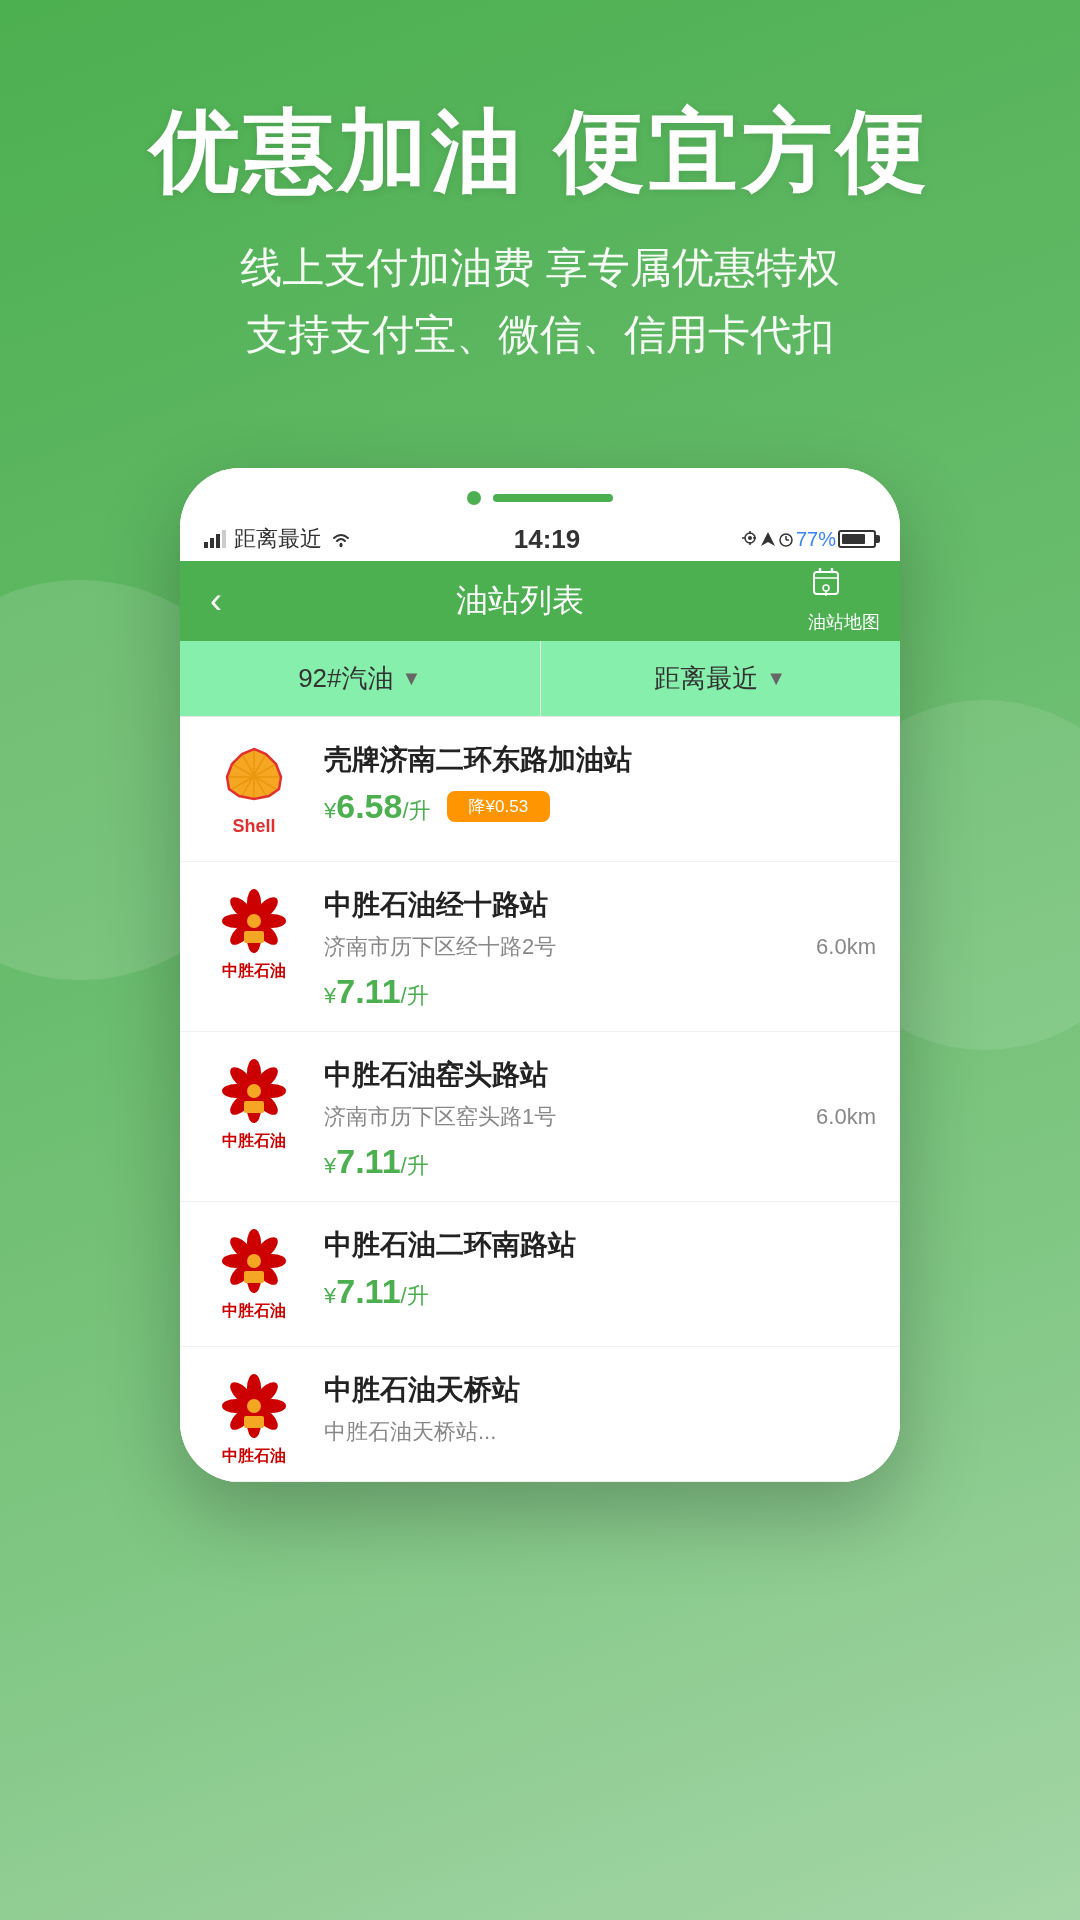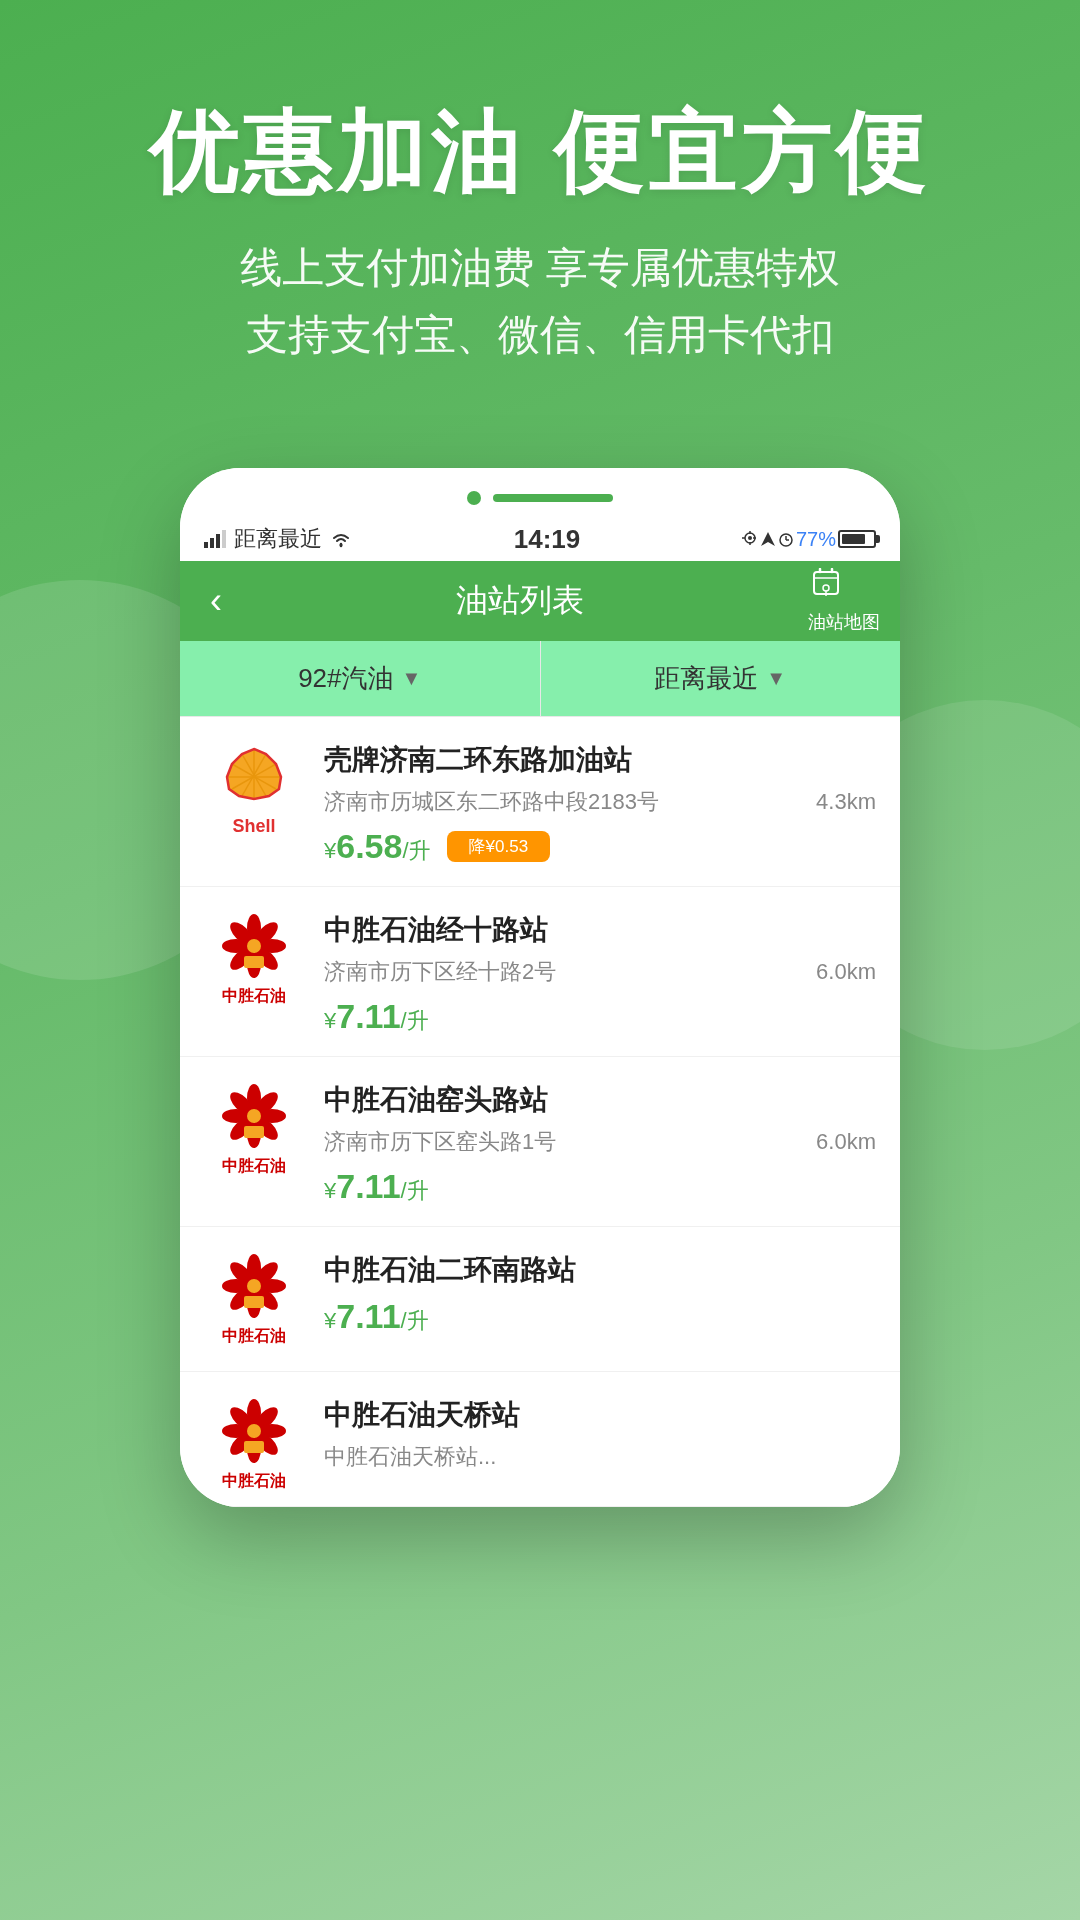--- a/index.html
+++ b/index.html
@@ -379,24 +379,20 @@
             <path d="M62 20 L18 45" stroke="#e8960d" stroke-width="1.5" fill="none"></path>
             <path d="M18 20 L62 45" stroke="#e8960d" stroke-width="1.5" fill="none"></path>
             <path d="M67 33 L13 33" stroke="#e8960d" stroke-width="1.5" fill="none"></path>
 
             <path d="M40 5 L52 10 L62 20 L67 33 L65 45 L55 52 L40 55 L25 52 L15 45 L13 33 L18 20 L28 10 Z" fill="none" stroke="#e03030" stroke-width="2.5"></path>
           </svg>
           <div style="color:#e03030;font-size:18px;font-weight:700;margin-top:2px;">Shell</div>
         </div>
         <div class="station-info">
           <div class="station-name">壳牌济南二环东路加油站</div>
-          <div class="station-address-row">
-            <div class="station-address">济南市历城区东二环路中段2183号</div>
-            <div class="station-distance">4.3km</div>
-          </div>
           <div class="station-price-row">
             <div class="station-price">
               <span style="font-size:22px;">¥</span><span class="station-price-num">6.58</span><span style="font-size:22px;">/升</span>
             </div>
             <div class="discount-badge">降¥0.53</div>
           </div>
         </div>
       </div>
 
       <div class="station-item">

